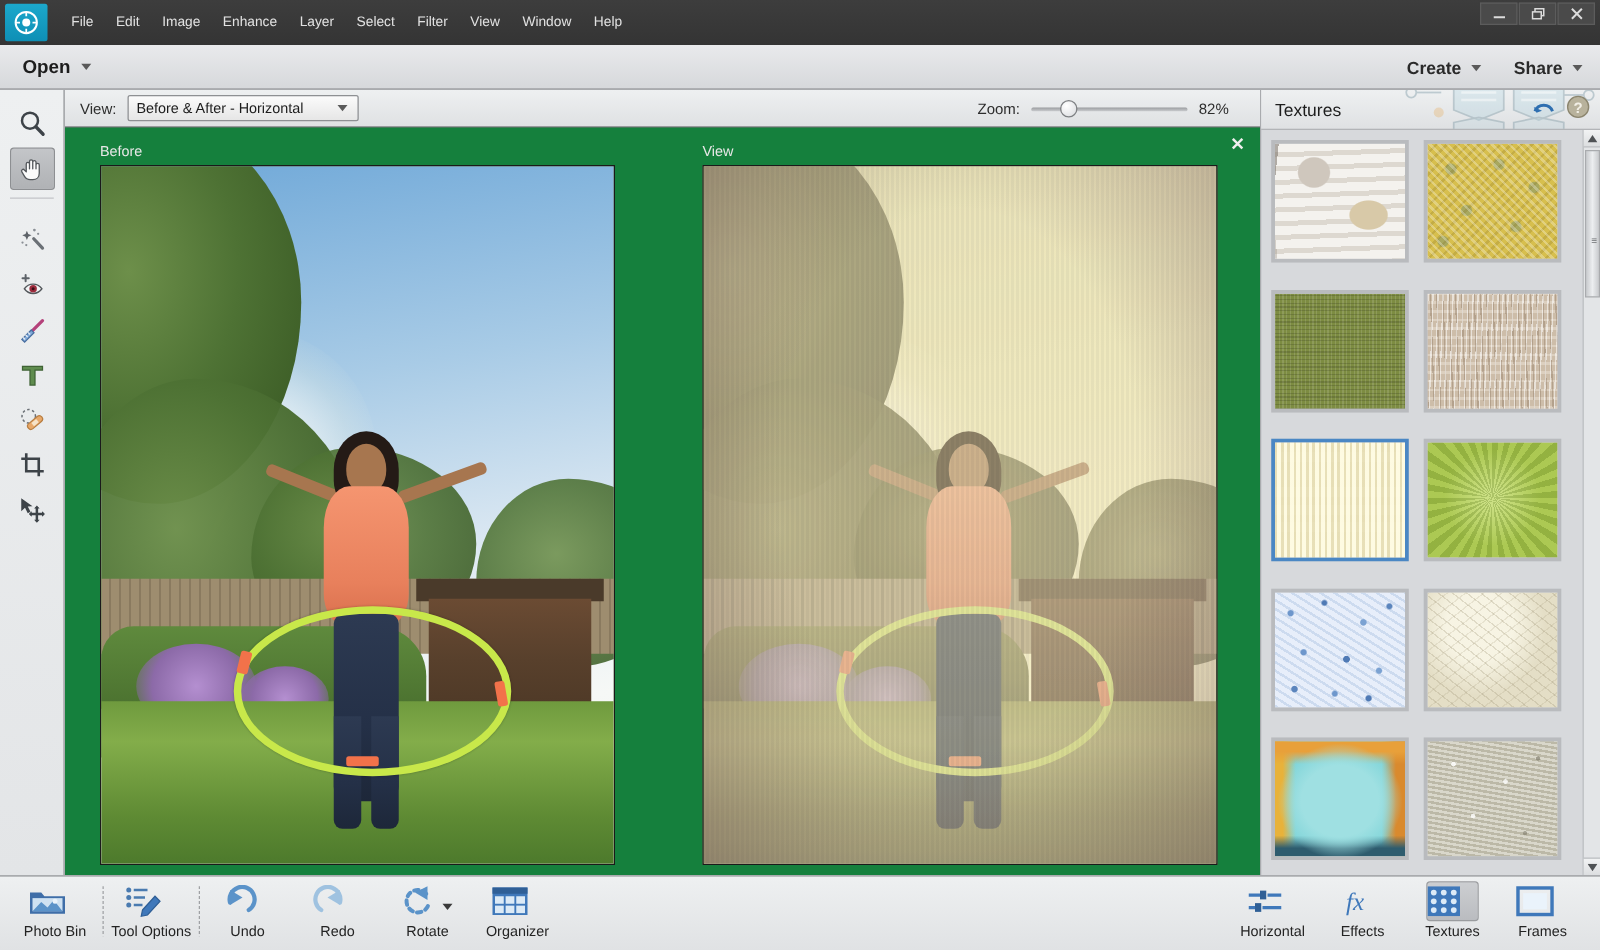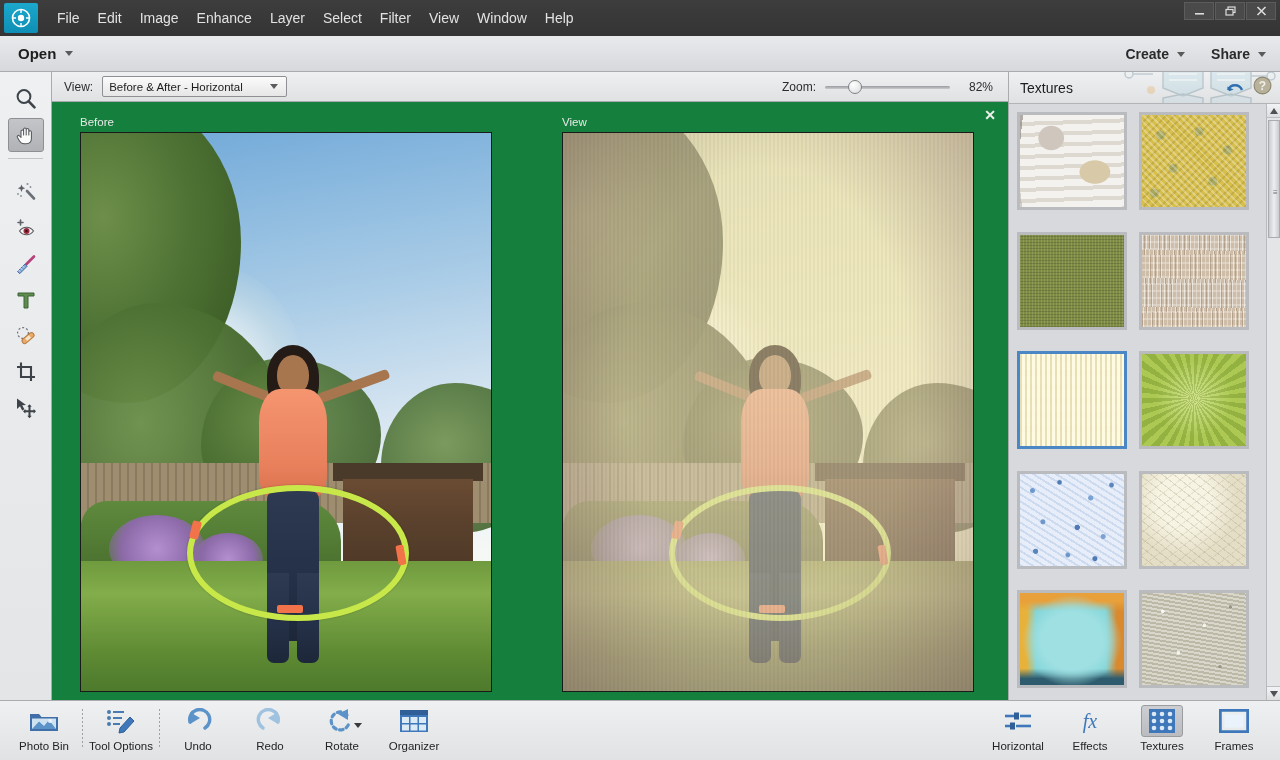--- a/index.html
+++ b/index.html
@@ -17,21 +17,21 @@
     display: flex; align-items: center;
   }
   .app-logo {
     width: 34px; height: 30px; margin-left: 4px; margin-right: 10px;
     background: linear-gradient(180deg,#1ca8cc 0%, #0e8fb5 100%);
     border-radius: 2px;
     display: flex; align-items: center; justify-content: center;
   }
   .app-logo svg { display:block; }
   .menu-item {
-    color: #e2e2e2; font-size: 14px; padding: 4px 9px; cursor: default;
+    color: #e2e2e2; font-size: 11px; padding: 4px 9px; cursor: default;
     white-space: nowrap;
   }
   .wincontrols { position: absolute; right: 4px; top: 2px; display: flex; gap: 1px; }
   .wb {
     width: 30px; height: 18px; background: #4a4a4a;
     border: 1px solid #5c5c5c;
     display:flex; align-items:center; justify-content:center;
     color:#dcdcdc; font-size: 11px; line-height: 1;
   }
   .wb svg { display: block; }
@@ -80,21 +80,21 @@
   .view-label { margin-left: 12px; font-size: 12px; color: #2d2d2d; }
   .view-select {
     margin-left: 9px; width: 185px; height: 21px;
     background: linear-gradient(180deg,#fbfbfb 0%,#e6e6e6 100%);
     border: 1px solid #8e9093; border-radius: 2px;
     display: flex; align-items: center; font-size: 11.5px; color: #1c1c1c;
     padding: 0 6px; position: relative;
   }
   .view-select .caret { position: absolute; right: 8px; }
   .zoomwrap {
-    position: absolute; left: 730px; display: flex; align-items: center; gap: 9px; text-align: right;
+    position: absolute; left: 730px; display: flex; align-items: center; gap: 9px;
   }
   .zoom-label { font-size: 12px; color: #2d2d2d; }
   .slider { position: relative; width: 125px; height: 14px; }
   .slider .track {
     position: absolute; top: 6px; left: 0; width: 125px; height: 3px;
     background: linear-gradient(180deg,#9a9c9f,#c9cbce); border-radius: 2px;
   }
   .slider .knob {
     position: absolute; top: 0; left: 15px; width: 14px; height: 14px;
     border-radius: 50%; background: radial-gradient(circle at 35% 30%,#ffffff,#d9dbde);
@@ -276,21 +276,21 @@
     background: linear-gradient(180deg,#eef0f1 0%,#e0e2e4 100%);
     border-top: 1px solid #a9abae;
   }
   .tb-left { position: absolute; left: 8px; top: 4px; display: flex; align-items: flex-start; }
   .tb-right { position: absolute; right: 10px; top: 4px; display: flex; align-items: flex-start; }
   .tb-item {
     width: 72px; display: flex; flex-direction: column; align-items: center; gap: 3px;
     cursor: default;
   }
   .tb-icon {
-    width: 42px; height: 32px; display: flex; align-items: center; justify-content: center;
+    width: 42px; height: 32px; display: flex; align-items: center; justify-content: flex-start;
     border-radius: 3px; position: relative;
   }
   .tb-icon.active {
     background: linear-gradient(180deg,#ccced1,#babcc0);
     border: 1px solid #9a9c9f;
   }
   .tb-label { font-size: 11.5px; color: #232323; white-space: nowrap; }
   .tb-divider {
     width: 1px; height: 40px; margin: 4px 2px 0 2px;
     background: repeating-linear-gradient(180deg,#9fa1a4 0 2px, transparent 2px 4px);

